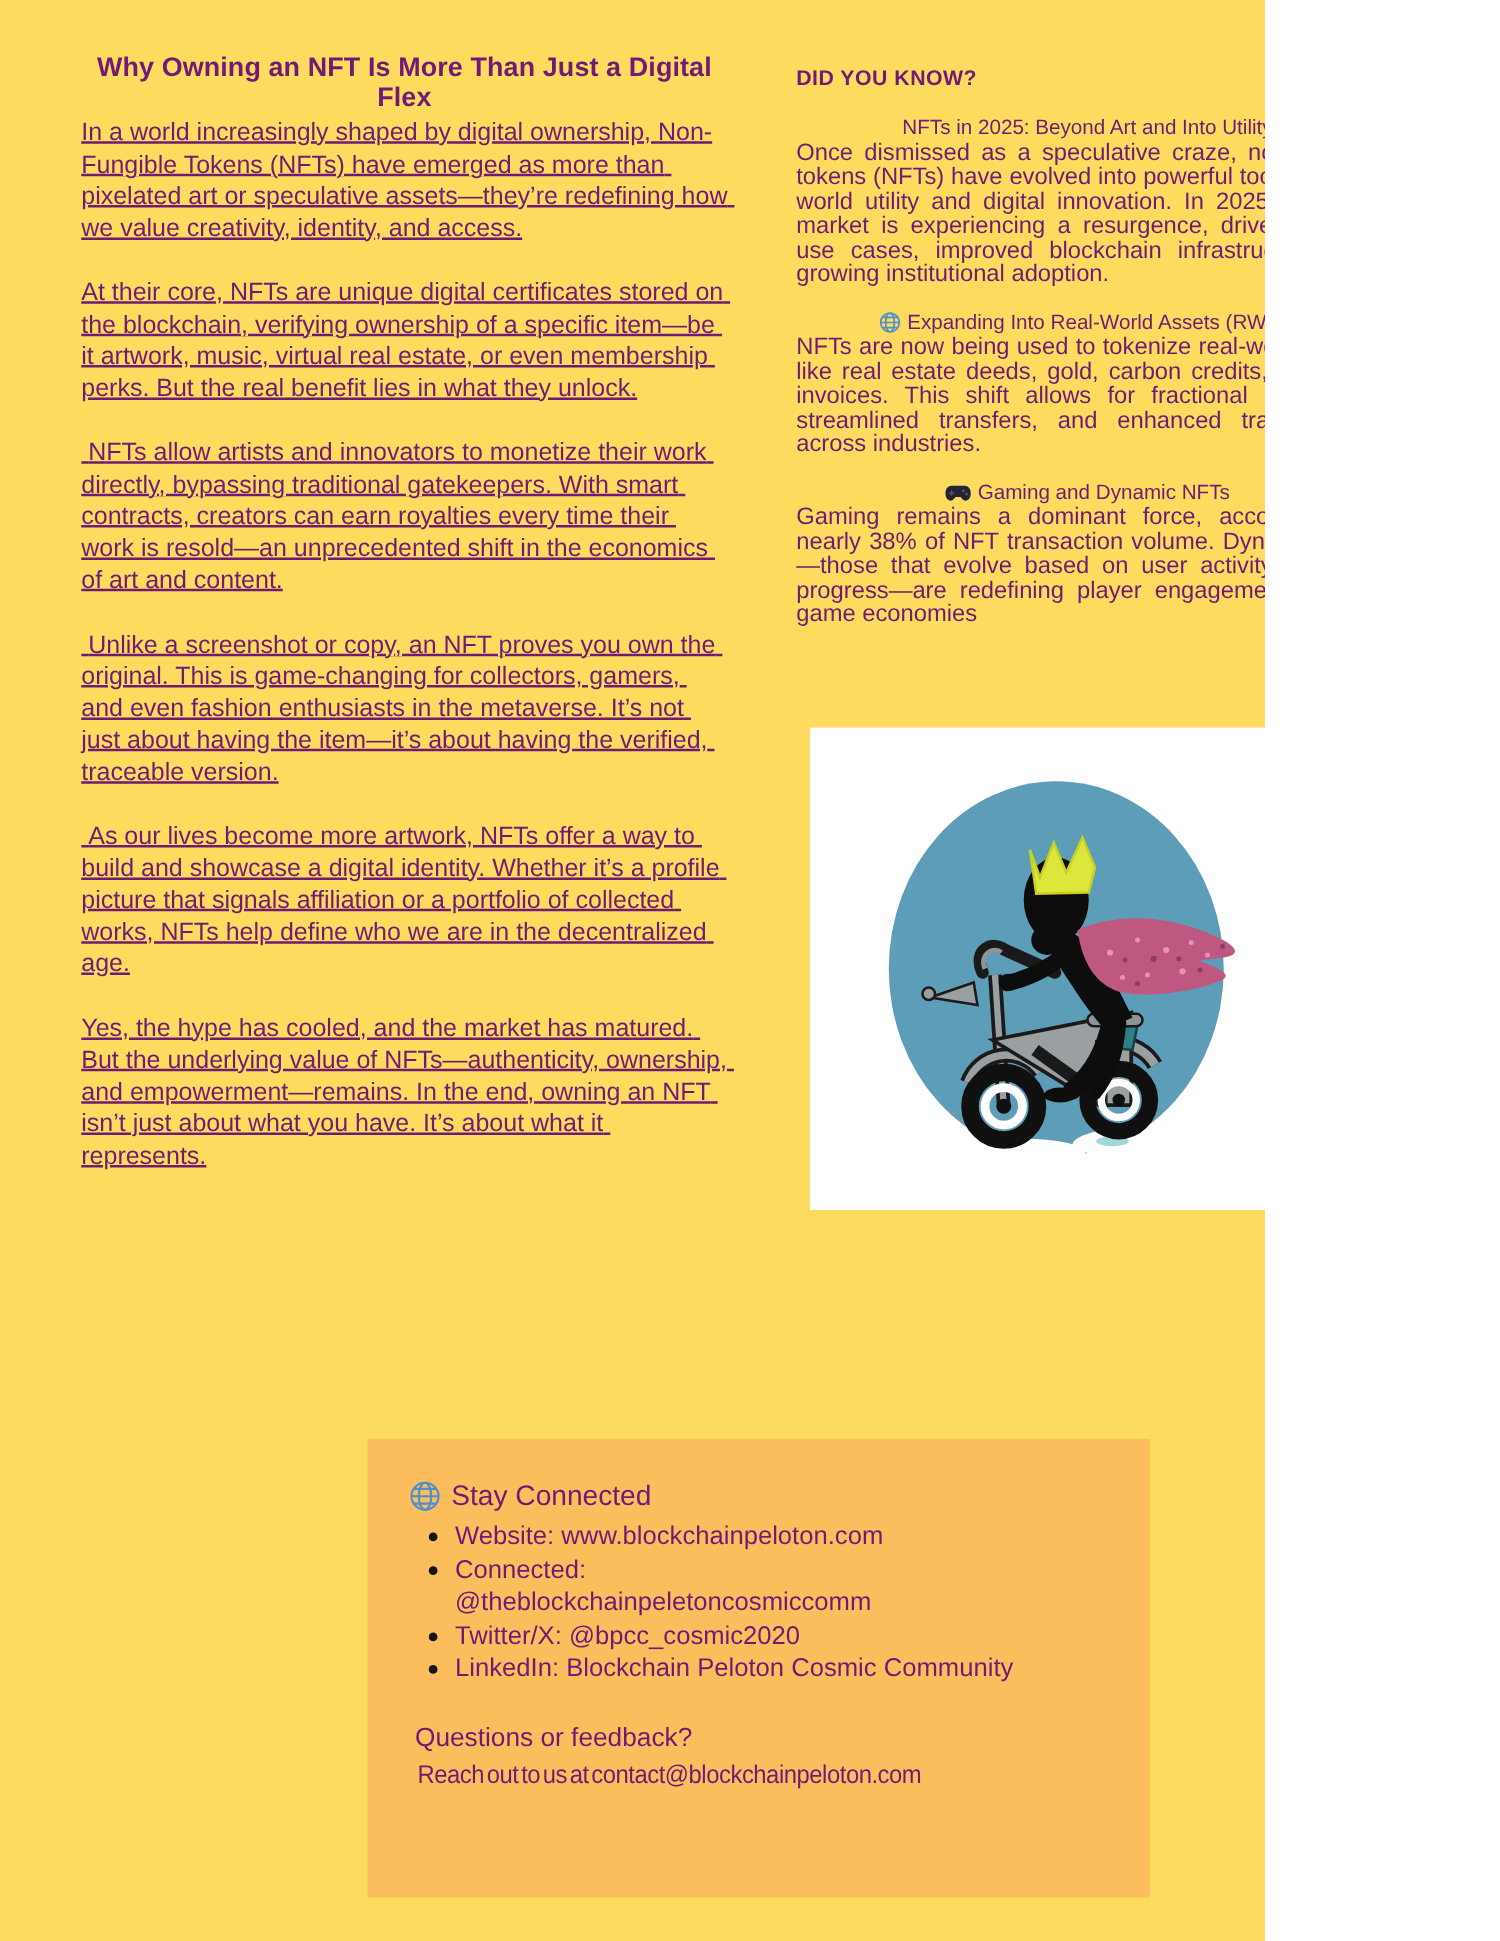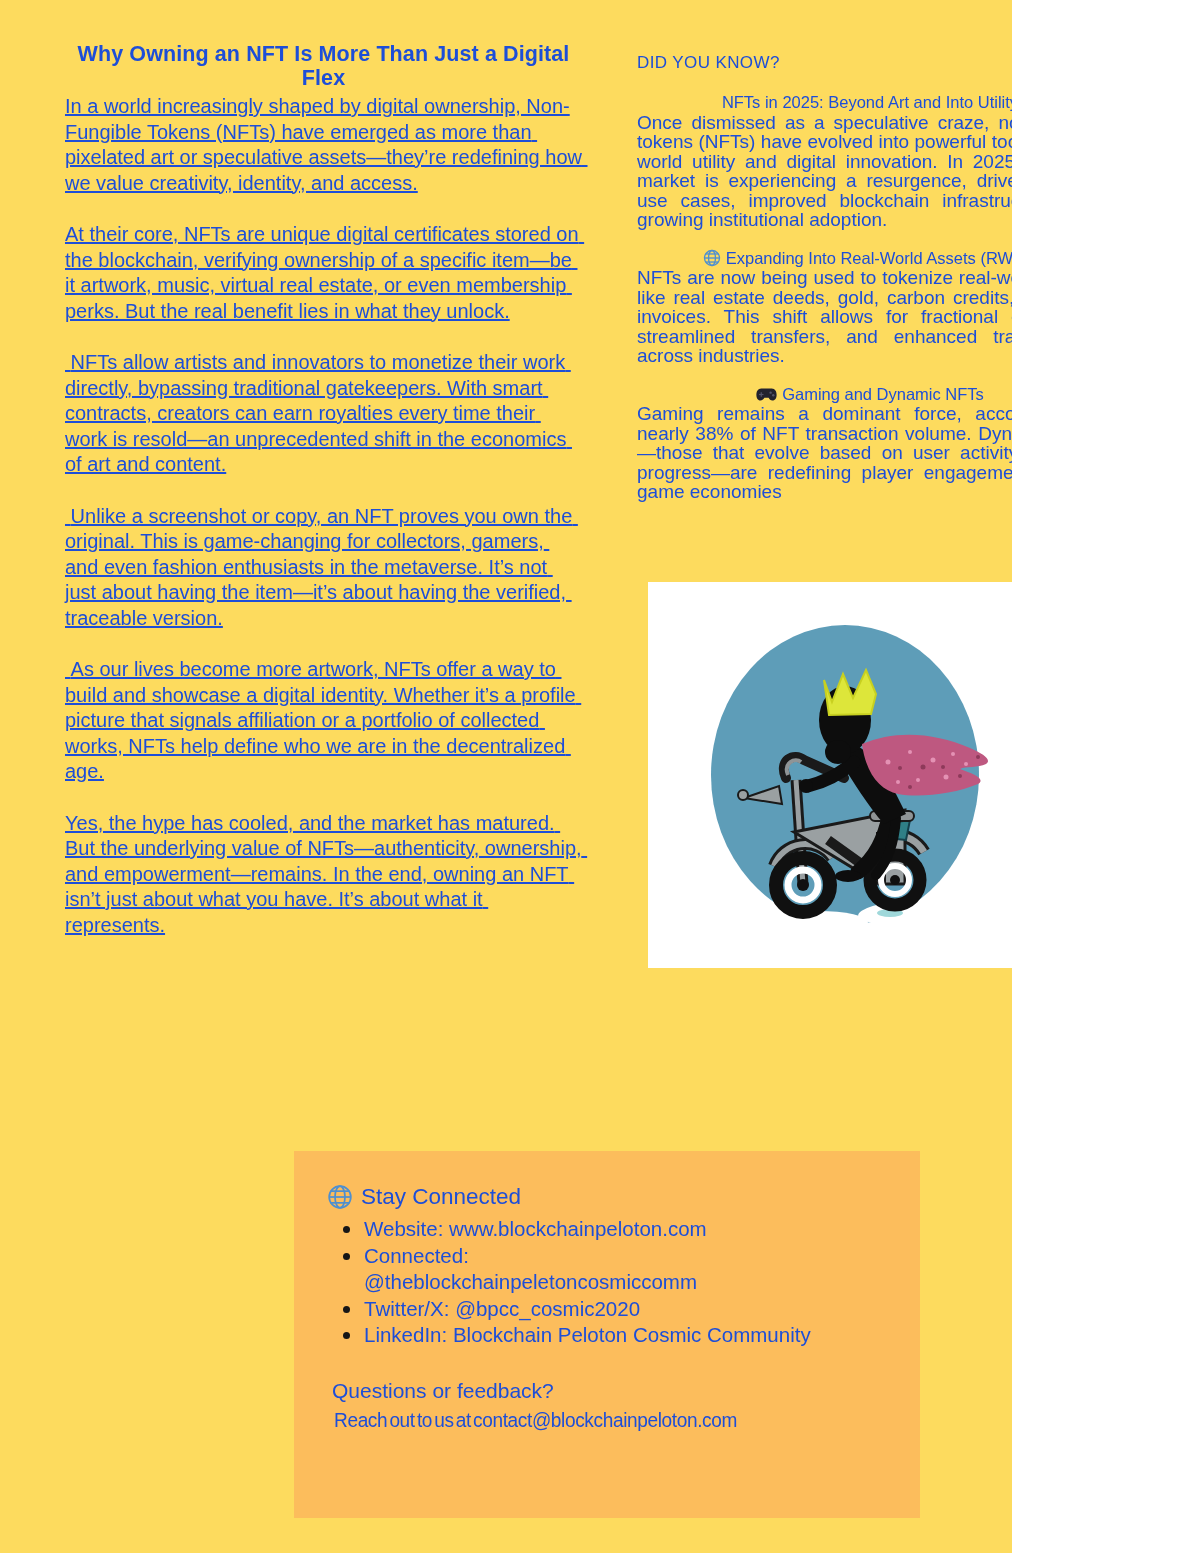--- a/index.html
+++ b/index.html
@@ -2,39 +2,39 @@
 <html><head>
 <meta charset="utf-8">
 <style>
   html,body{margin:0;padding:0;}
   .page{
     position:relative;
     width:1012px;
     height:1553px;
     background:#FDDB5E;
     font-family:"Liberation Sans", sans-serif;
-    color:#1d4ed8;
+    color:#701a75;
     overflow:hidden;
   }
 
   
   .article{position:absolute;left:65px;top:42px;width:517px;}
   .article h1{
     font-size:21.5px;line-height:24px;text-align:center;
     margin:0 0 4px;font-weight:700;letter-spacing:.1px;
   }
   .article p{
     font-size:20px;line-height:25.5px;margin:0 0 26px;
     white-space:pre-wrap;
     text-decoration:underline;
   }
 
   
   .dyk{position:absolute;left:637px;top:53px;width:466px;}
-  .dyk h2{font-size:17px;margin:0 0 20px;font-weight:400;letter-spacing:.4px;}
+  .dyk h2{font-size:17px;margin:0 0 20px;font-weight:700;letter-spacing:.4px;}
   .dyk-title{
     font-size:16.5px;line-height:19.5px;
     display:flex;align-items:center;gap:5px;justify-content:center;
   }
   .dyk-body{
     font-size:19px;line-height:19.5px;text-align:justify;
     margin:0 0 19px;
   }
   .dyk-section:last-child .dyk-body{margin-bottom:0;}
   .icon{display:inline-flex;flex:0 0 auto;}

